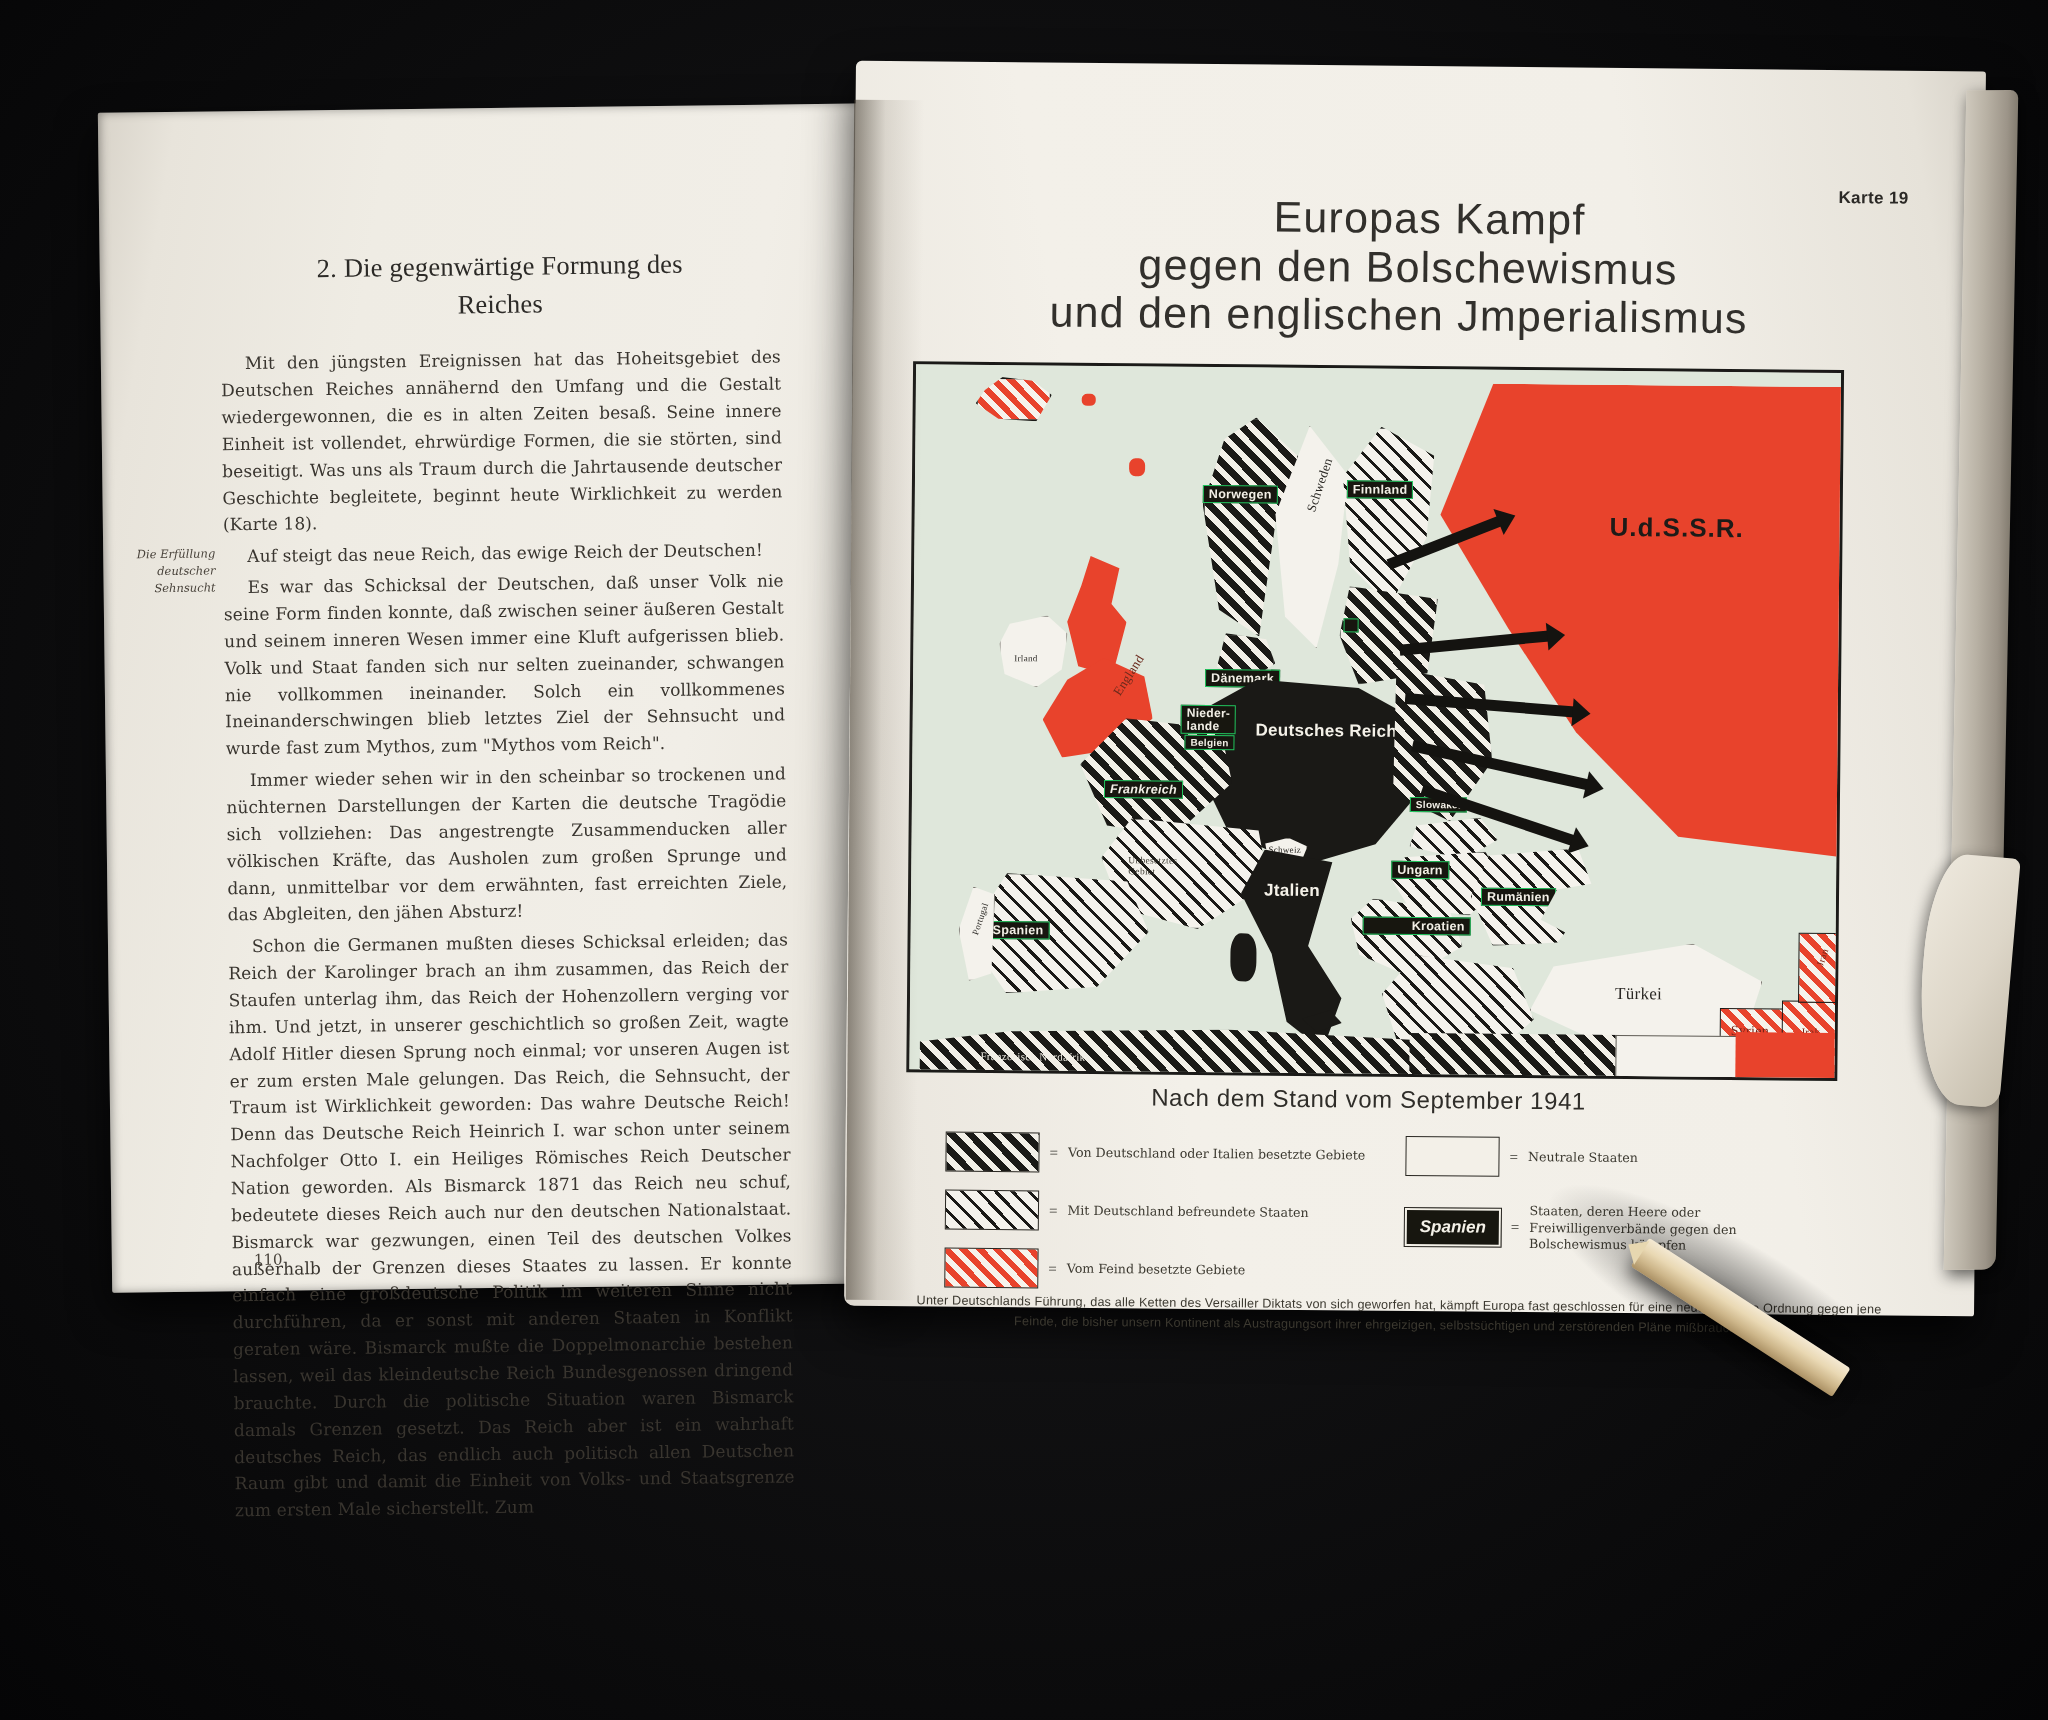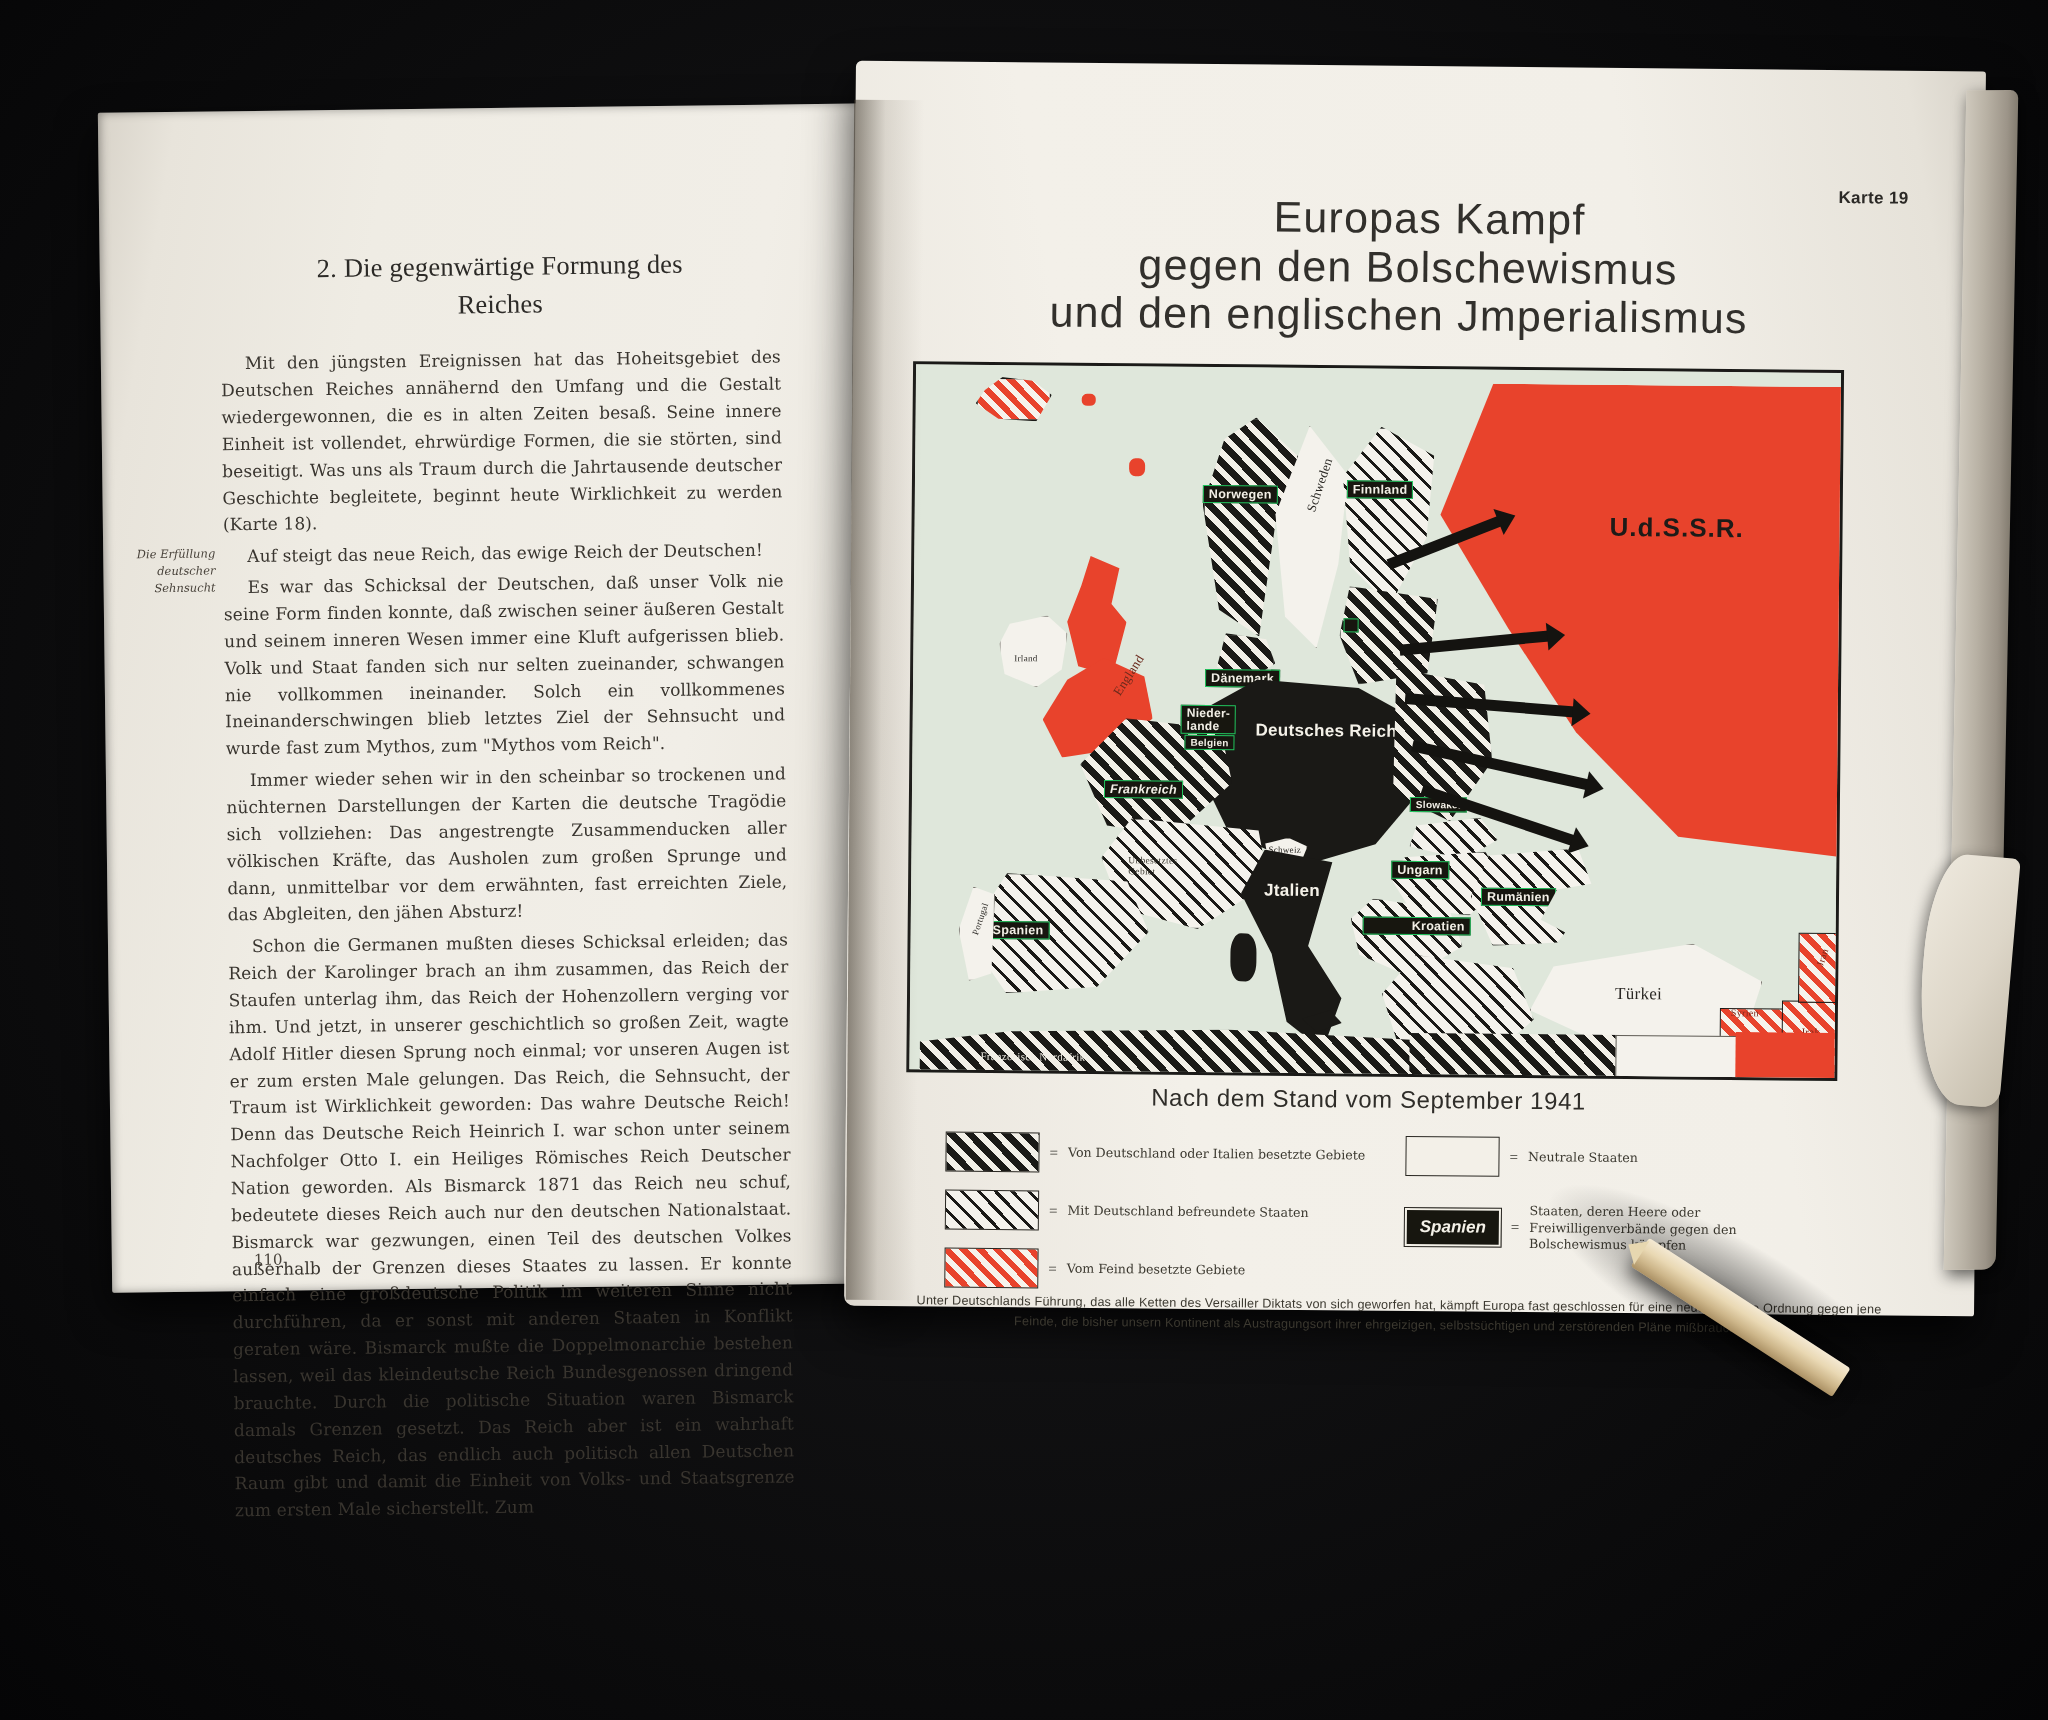--- a/index.html
+++ b/index.html
@@ -310,21 +310,21 @@
           <div class="mlabel" style="left:570px;top:518px;">Rumänien</div>
 
           <div class="sh hatch-light" style="left:472px;top:586px;width:150px;height:120px;border:1px solid #1a1916;
                       clip-path:polygon(22% 0,86% 10%,100% 52%,56% 100%,12% 78%,0 32%);"></div>
 
           <div class="sh white" style="left:620px;top:572px;width:230px;height:108px;
                       clip-path:polygon(10% 22%,70% 0,100% 34%,92% 88%,40% 100%,0 62%);"></div>
           <div class="mlabel plain" style="left:700px;top:612px;font-size:17px;">Türkei</div>
 
           <div class="sh hatch-red" style="left:810px;top:636px;width:76px;height:52px;border:1px solid #1a1916;"></div>
-          <div class="mlabel plain" style="left:816px;top:634px;font-size:10px;color:#7a2418;text-align:right;">Syrien</div>
+          <div class="mlabel plain" style="left:816px;top:650px;font-size:14px;color:#7a2418;text-align:right;">Syrien</div>
           <div class="sh hatch-red" style="left:872px;top:628px;width:60px;height:70px;border:1px solid #1a1916;"></div>
           <div class="mlabel plain" style="left:886px;top:652px;font-size:11px;color:#7a2418;">Jrak</div>
           <div class="sh hatch-red" style="left:888px;top:560px;width:48px;height:68px;border:1px solid #1a1916;"></div>
           <div class="mlabel plain rot2" style="left:898px;top:578px;font-size:10px;color:#7a2418;">Jran</div>
 
           <div class="sh hatch-dark" style="left:10px;top:660px;width:500px;height:60px;border-top:2px solid #1a1916;
                       clip-path:polygon(0 28%,18% 10%,62% 4%,100% 18%,100% 100%,0 100%);"></div>
           <div class="mlabel plain" style="left:66px;top:684px;font-size:11px;color:#f0ede4;">Französisch Nordafrika</div>
           <div class="sh hatch-dark" style="left:500px;top:664px;width:210px;height:56px;"></div>
           <div class="sh white" style="left:706px;top:664px;width:120px;height:56px;"></div>

